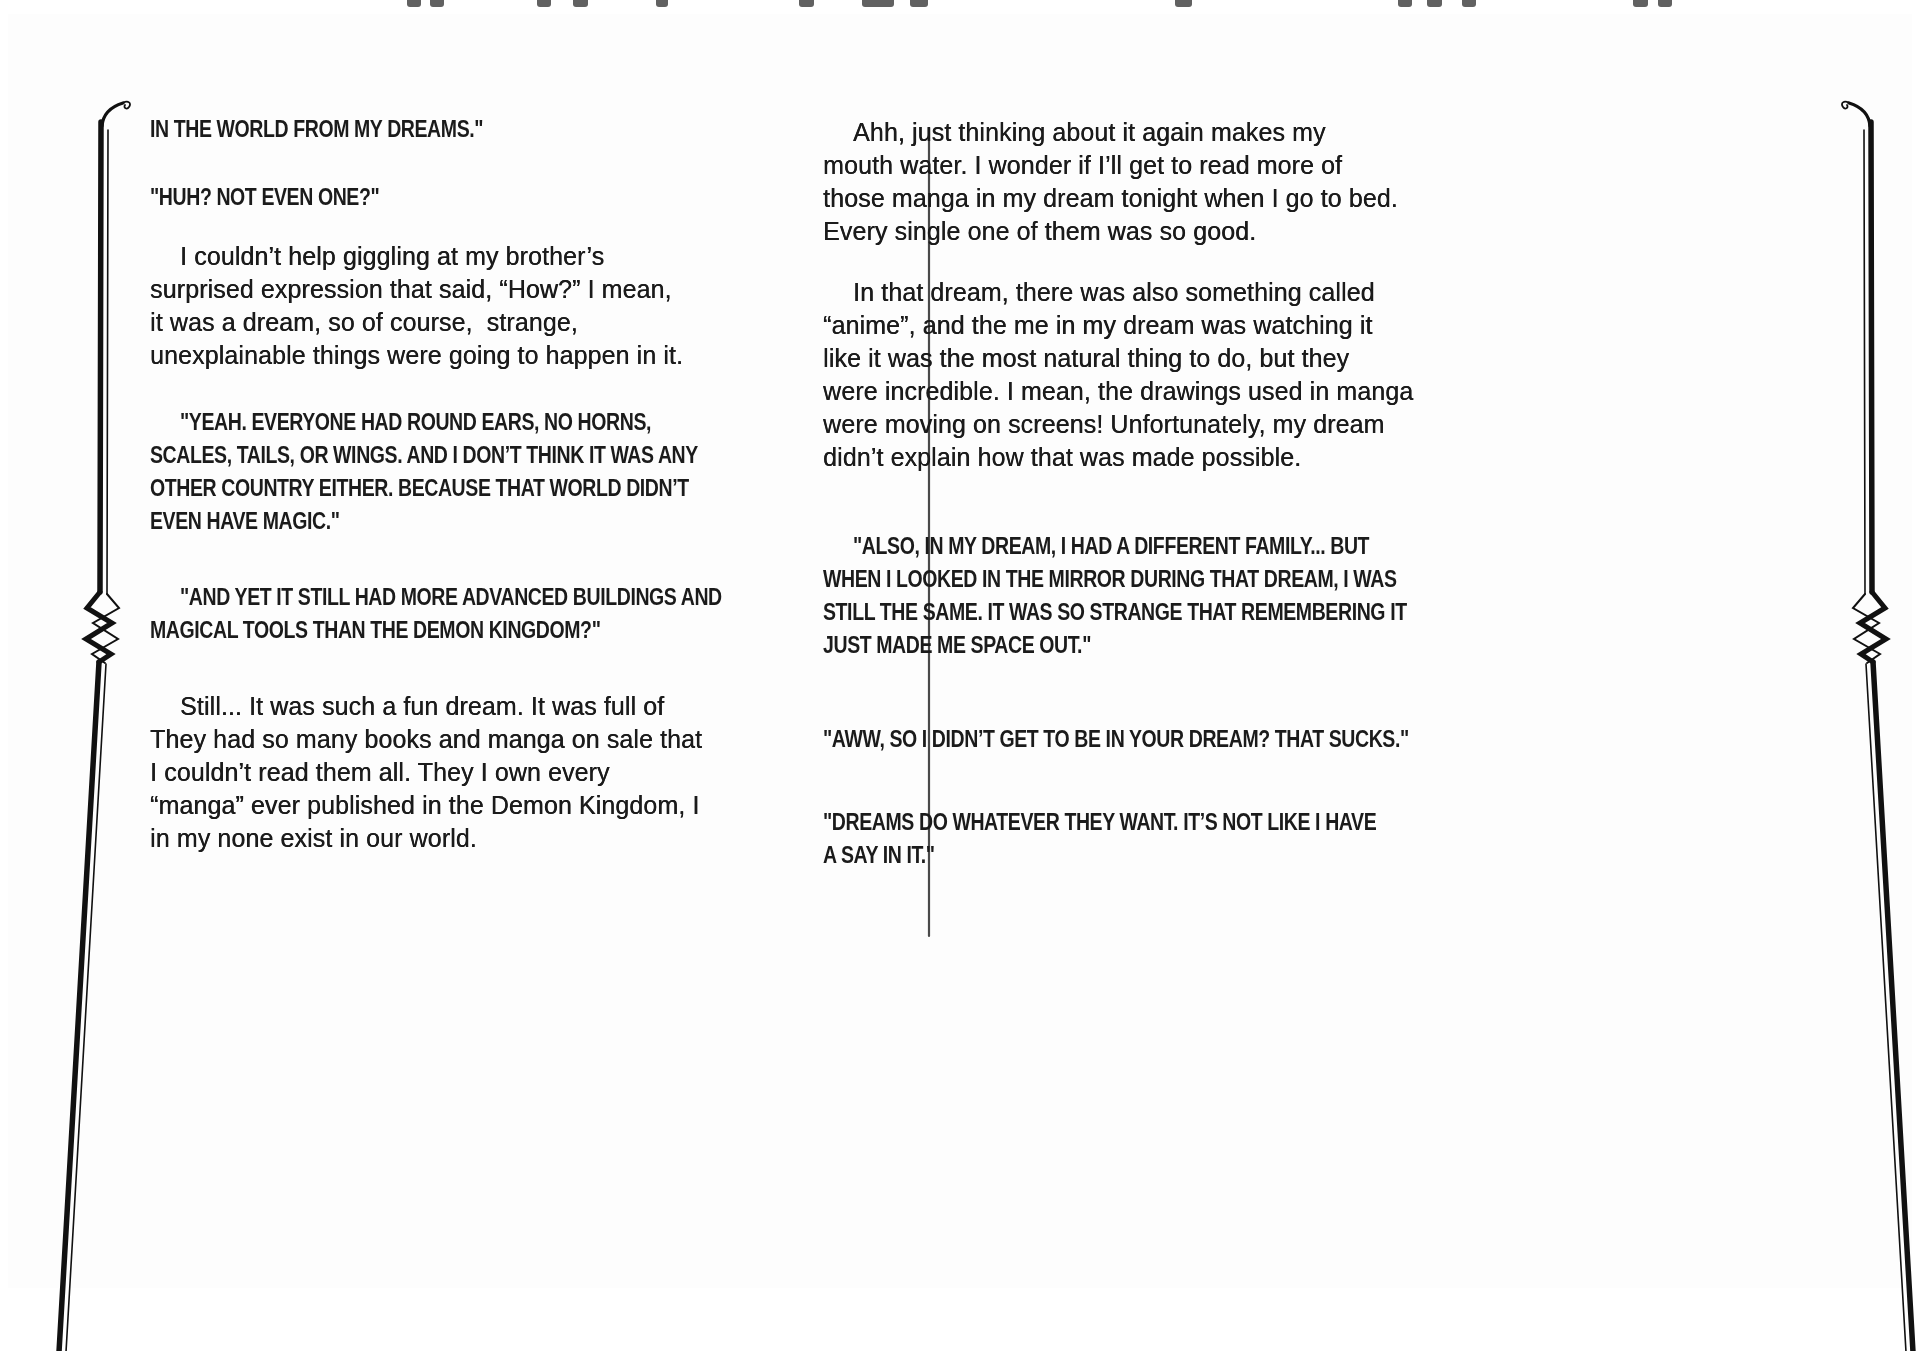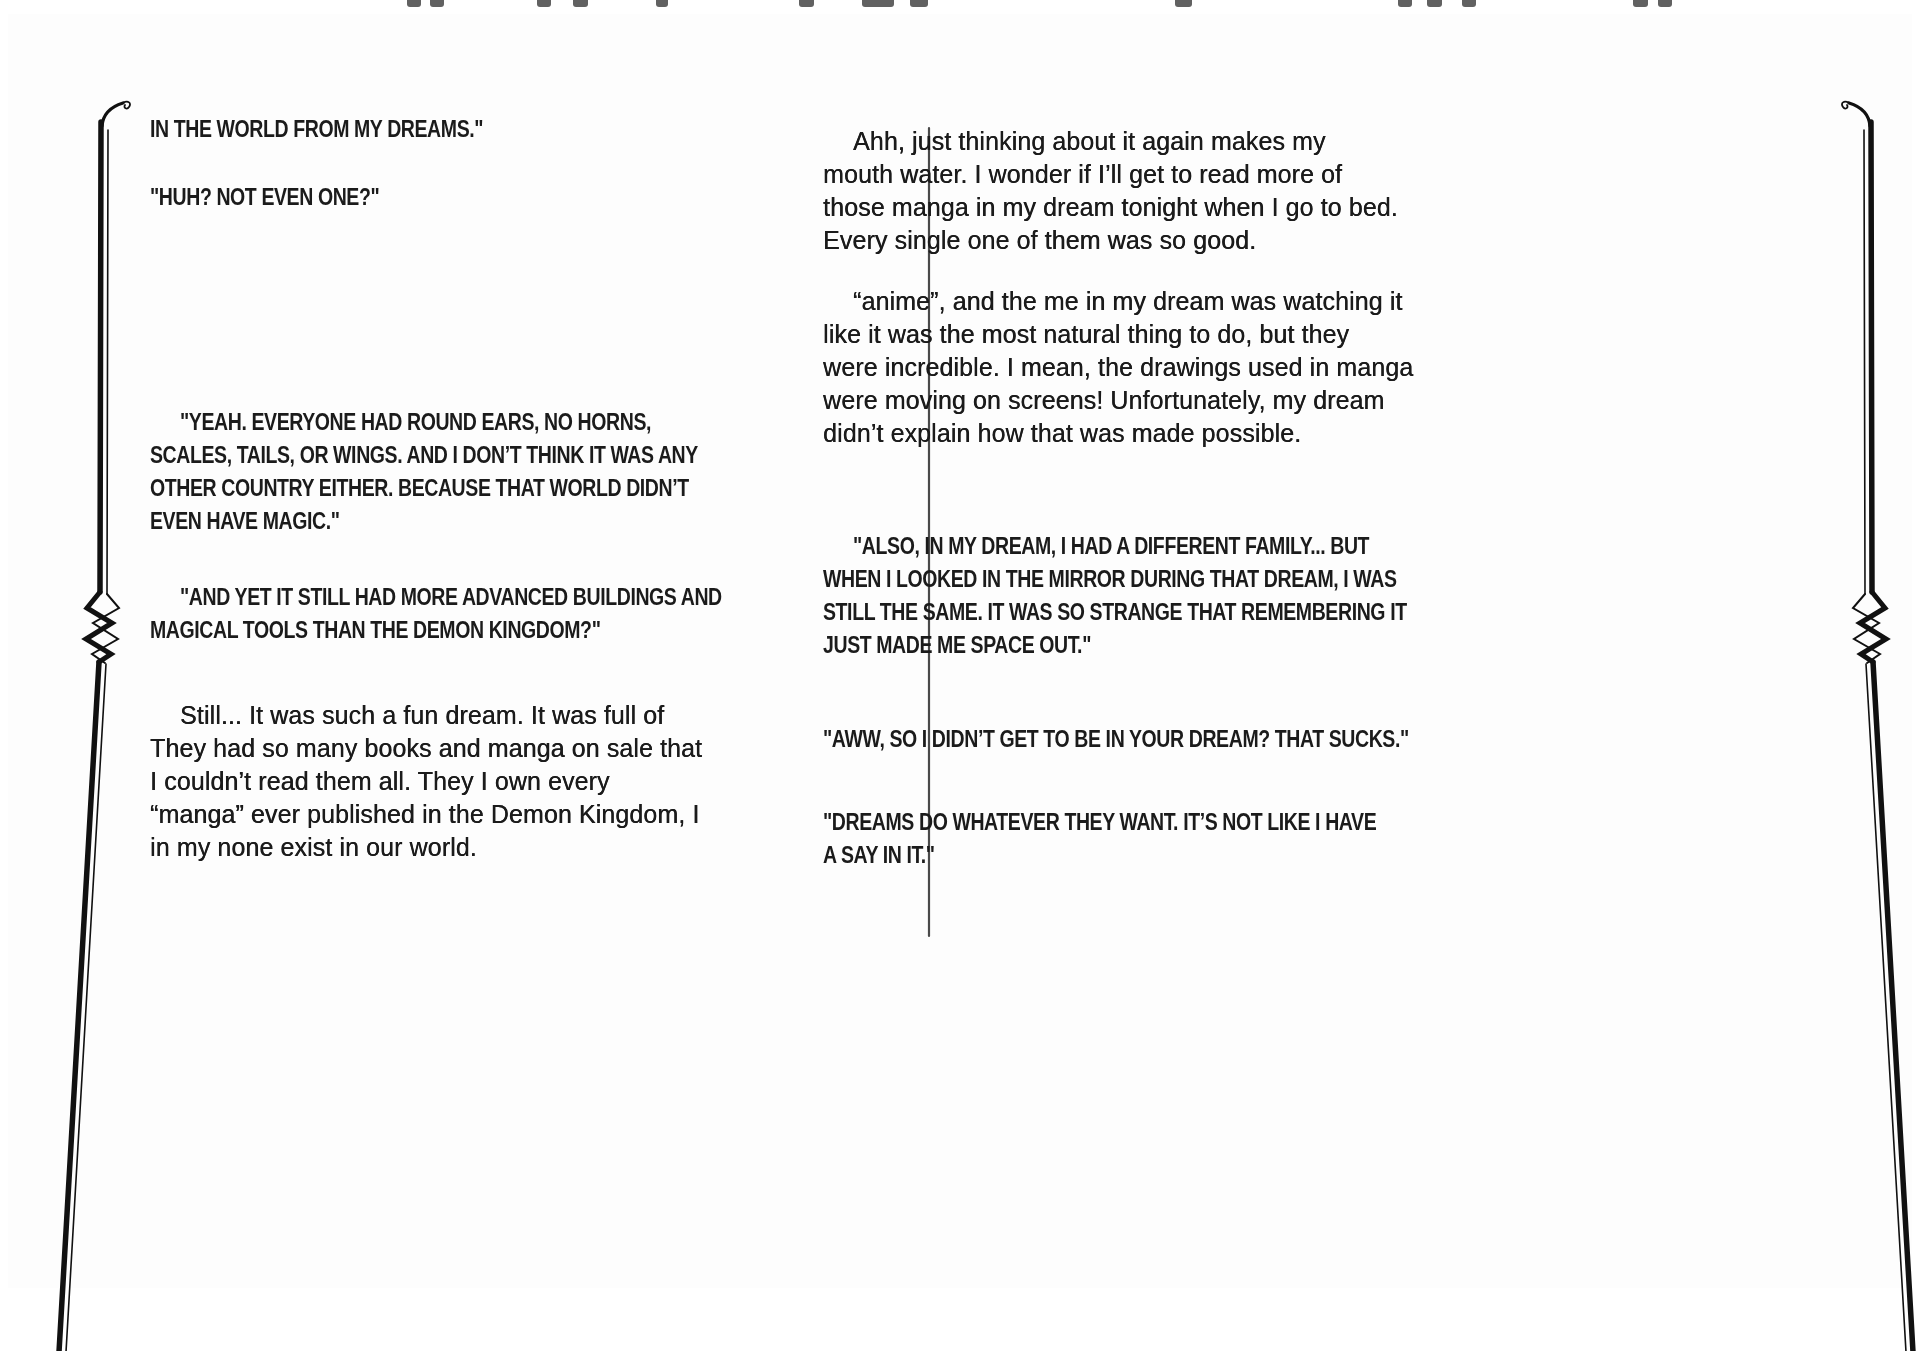--- a/index.html
+++ b/index.html
@@ -28,21 +28,20 @@
   .page-left  { left: 150px; width: 660px; }
   .page-right { left: 823px; width: 680px; }
 
   .para { position: absolute; left: 0; color: #1b1b1b; }
   .line { white-space: pre; }
 
   .para.normal {
     font-size: 25px; line-height: 33px; font-weight: 400;
     letter-spacing: 0.1px;
     text-shadow: 0.35px 0 0 currentColor;
-    margin-top: 9px;
   }
   .para.caps {
     font-size: 19.5px; line-height: 27px; font-weight: 700;
     letter-spacing: -0.4px;
     transform: scaleY(1.22); transform-origin: 0 0;
   }
   .para.indent .line:first-child { padding-left: 30px; }
 </style>
 </head>
 <body>
@@ -100,20 +99,26 @@
   <div class="page page-left">
 
     <div class="para caps" style="top:113px">
       <div class="line">IN THE WORLD FROM MY DREAMS."</div>
     </div>
 
     <div class="para caps" style="top:181px">
       <div class="line">"HUH? NOT EVEN ONE?"</div>
     </div>
 
+    <div class="para normal indent" style="top:240px">
+      <div class="line">I couldn’t help giggling at my brother’s</div>
+      <div class="line">surprised expression that said, “How?” I mean,</div>
+      <div class="line">it was a dream, so of course,  strange,</div>
+      <div class="line">unexplainable things were going to happen in it.</div>
+    </div>
 
     <div class="para caps indent" style="top:406px">
       <div class="line">"YEAH. EVERYONE HAD ROUND EARS, NO HORNS,</div>
       <div class="line">SCALES, TAILS, OR WINGS. AND I DON’T THINK IT WAS ANY</div>
       <div class="line">OTHER COUNTRY EITHER. BECAUSE THAT WORLD DIDN’T</div>
       <div class="line">EVEN HAVE MAGIC."</div>
     </div>
 
     <div class="para caps indent" style="top:581px">
       <div class="line">"AND YET IT STILL HAD MORE ADVANCED BUILDINGS AND</div>
@@ -133,20 +138,21 @@
   <div class="page page-right">
 
     <div class="para normal indent" style="top:116px">
       <div class="line">Ahh, just thinking about it again makes my</div>
       <div class="line">mouth water. I wonder if I’ll get to read more of</div>
       <div class="line">those manga in my dream tonight when I go to bed.</div>
       <div class="line">Every single one of them was so good.</div>
     </div>
 
     <div class="para normal indent" style="top:276px">
+      <div class="line">In that dream, there was also something called</div>
       <div class="line">“anime”, and the me in my dream was watching it</div>
       <div class="line">like it was the most natural thing to do, but they</div>
       <div class="line">were incredible. I mean, the drawings used in manga</div>
       <div class="line">were moving on screens! Unfortunately, my dream</div>
       <div class="line">didn’t explain how that was made possible.</div>
     </div>
 
     <div class="para caps indent" style="top:530px">
       <div class="line">"ALSO, IN MY DREAM, I HAD A DIFFERENT FAMILY... BUT</div>
       <div class="line">WHEN I LOOKED IN THE MIRROR DURING THAT DREAM, I WAS</div>

